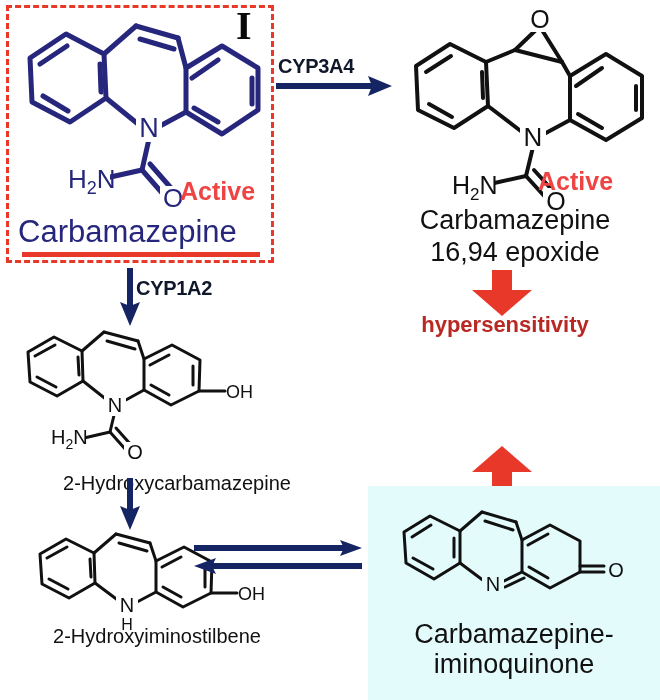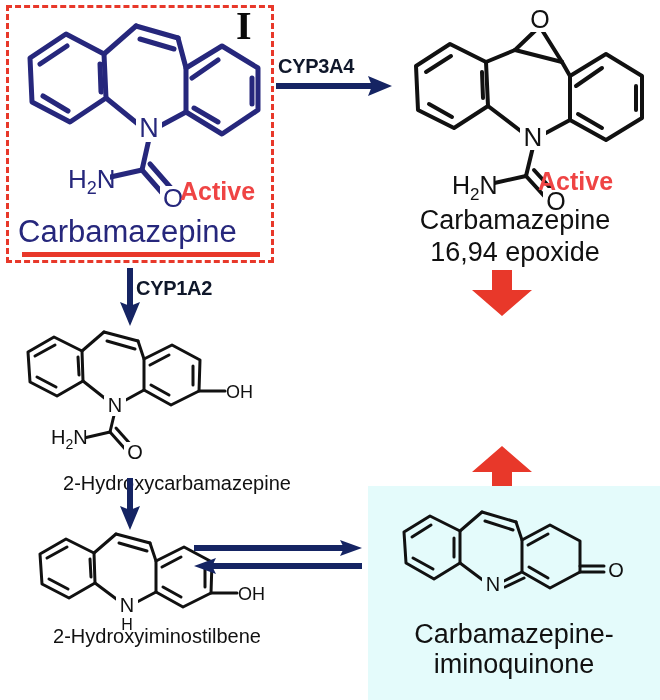--- a/index.html
+++ b/index.html
@@ -163,20 +163,21 @@
 <div class="abs lbl name-black" style="left:380px;top:206px;width:270px;">Carbamazepine</div>
 <div class="abs lbl name-black" style="left:380px;top:238px;width:270px;">16,94 epoxide</div>
 
 <div class="abs" style="left:470px;top:270px;">
   <svg width="64" height="46" viewBox="0 0 64 46">
     <polygon points="22,0 42,0 42,20 62,20 32,46 2,20 22,20" fill="#e8382a"></polygon>
   </svg>
 </div>
 
 <div class="abs" id="reactive-text">
+  <div>hypersensitivity</div>
 </div>
 
 <div class="abs" style="left:470px;top:446px;">
   <svg width="64" height="50" viewBox="0 0 64 50">
     <polygon points="32,0 62,26 42,26 42,50 22,50 22,26 2,26" fill="#e8382a"></polygon>
   </svg>
 </div>
 
 <div class="abs" style="left:118px;top:268px;">
   <svg width="24" height="58" viewBox="0 0 24 58">

